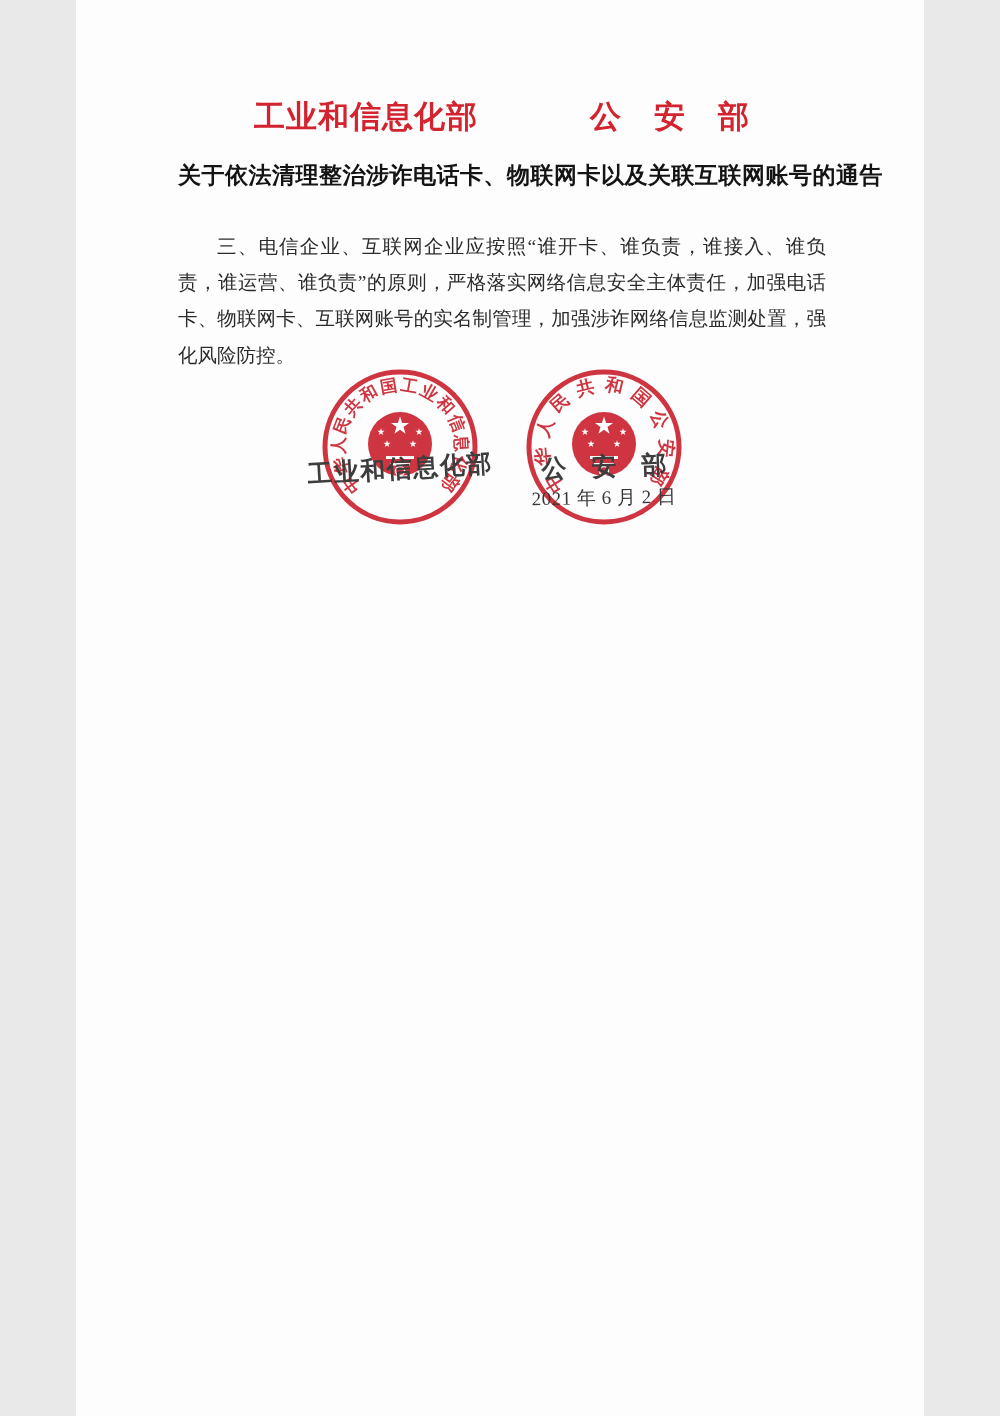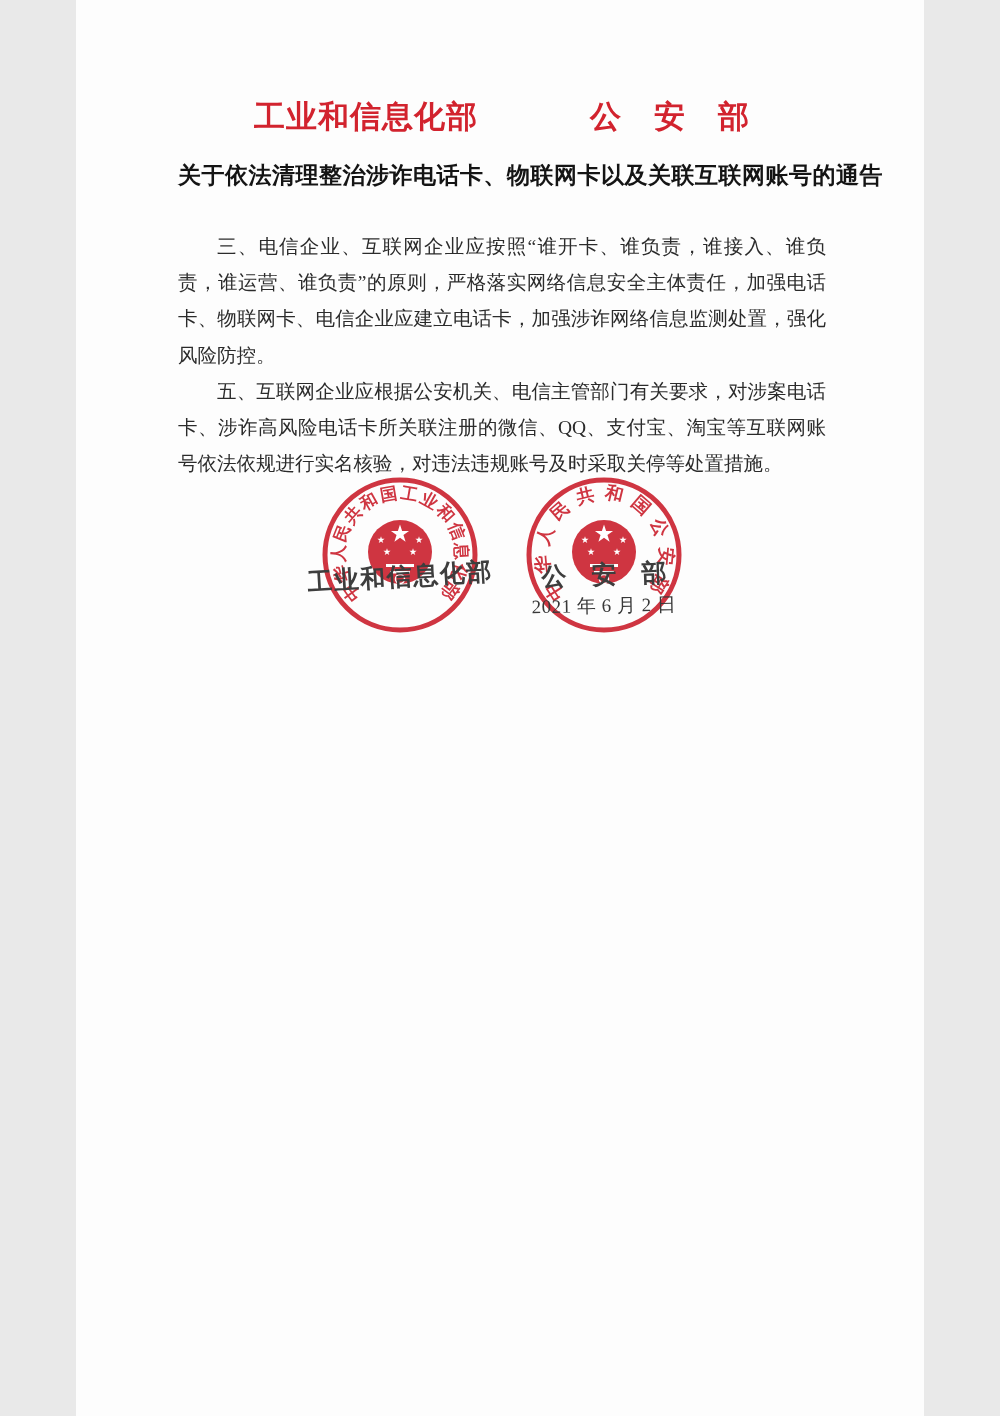--- a/index.html
+++ b/index.html
@@ -123,22 +123,21 @@
   <div class="content">
 
     <div class="header-row">
       <span>工业和信息化部</span>
       <span>公　安　部</span>
     </div>
 
     <h1 class="doc-title">关于依法清理整治涉诈电话卡、物联网卡以及关联互联网账号的通告</h1>
 
     <div class="body-text">
-      <p>三、电信企业、互联网企业应按照“谁开卡、谁负责，谁接入、谁负责，谁运营、谁负责”的原则，严格落实网络信息安全主体责任，加强电话卡、物联网卡、电信企业应建立电话卡，加强涉诈网络信息监测处置，强化风险防控。</p>
-      <p>五、互联网企业应根据公安机关、电信主管部门有关要求，对涉案电话卡、涉诈高风险电话卡所关联注册的微信、QQ、支付宝、淘宝等互联网账号依法依规进行实名核验，对违法违规账号及时采取关停等处置措施。</p>
+      <p>三、电信企业、互联网企业应按照“谁开卡、谁负责，谁接入、谁负责，谁运营、谁负责”的原则，严格落实网络信息安全主体责任，加强电话卡、物联网卡、互联网账号的实名制管理，加强涉诈网络信息监测处置，强化风险防控。</p>
     </div>
 
     <div class="seal-row">
 
       <div class="seal">
         <svg viewBox="0 0 166 166" width="166" height="166">
           <circle cx="83" cy="83" r="75" fill="none" stroke="#cf3541" stroke-width="5"></circle>
           <text class="ring-text-long"><textPath href="#seal-arc" startOffset="50%" text-anchor="middle">中华人民共和国工业和信息化部</textPath></text>
           <g>
             <circle cx="83" cy="80" r="32" fill="#cf3541"></circle>

